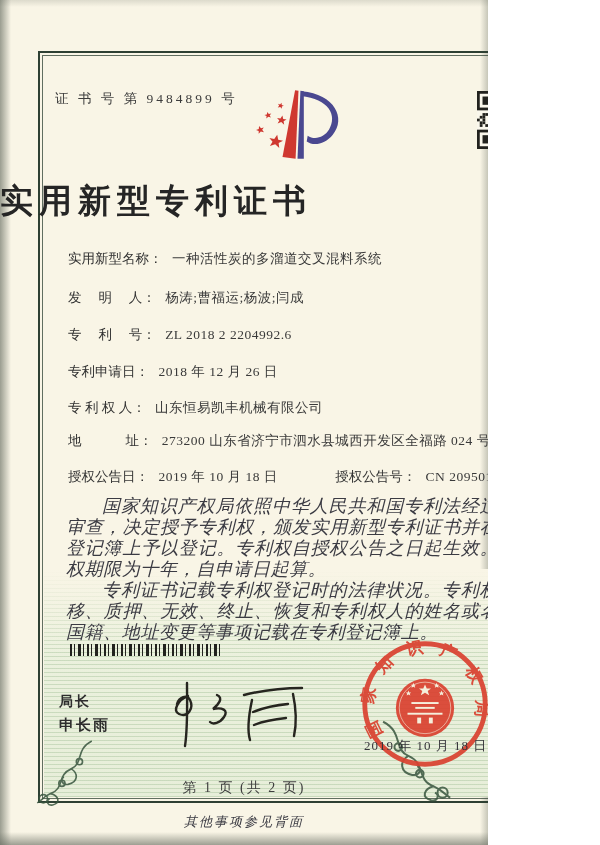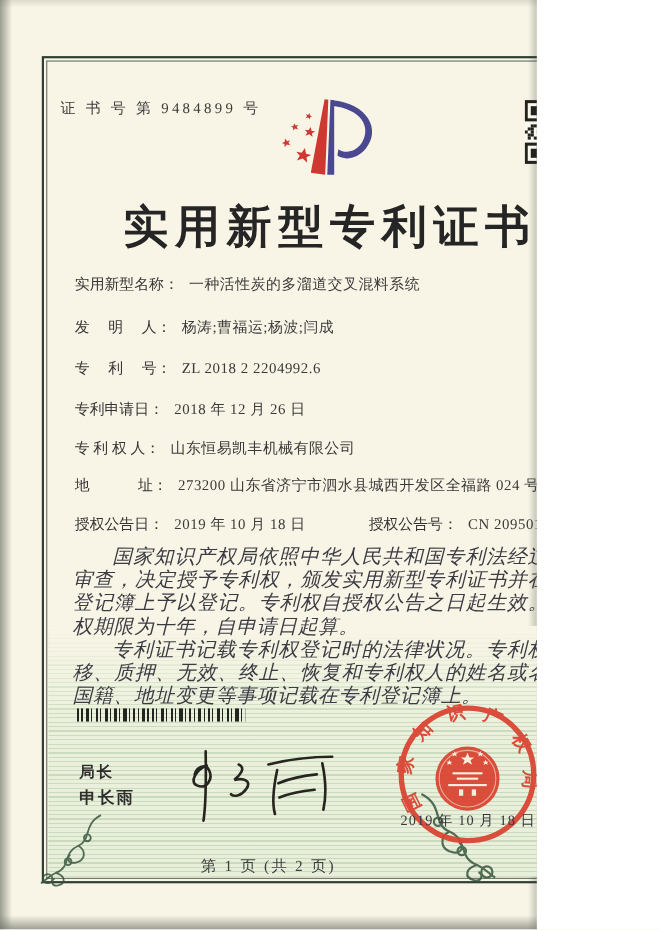--- a/index.html
+++ b/index.html
@@ -32,22 +32,22 @@
       linear-gradient(to bottom, rgba(249,245,230,1) 0, rgba(249,245,230,0) 85px),
       repeating-linear-gradient(0deg, rgba(142,178,132,.34) 0 1px, rgba(142,178,132,0) 1px 4px),
       linear-gradient(#edf2df,#e7eed9);
   }
 
   .cert-no { position:absolute; left:55px; top:90px; font-size:13.5px; letter-spacing:3px; color:#3c3c3c; }
 
   .logo { position:absolute; left:240px; top:85px; width:116px; height:82px; }
 
   .title {
-    position:absolute; left:0; top:179px; width:100%; text-align:right;
-    font-size:41px; font-weight:bold; letter-spacing:6px; color:#252525;
+    position:absolute; left:0; top:179px; width:100%; text-align:left;
+    font-size:33px; font-weight:bold; letter-spacing:6px; color:#252525;
   }
 
   .qr { position:absolute; left:477px; top:91px; width:58px; height:58px; }
 
   .row { position:absolute; left:68px; font-size:13.5px; color:#3a3a3a; white-space:nowrap; }
   .row .lab { color:#333; }
   .row .val { margin-left:6px; letter-spacing:.5px; }
   .pair2 { margin-left:54px; }
 
   .paras {
@@ -60,21 +60,21 @@
   .barcode {
     position:absolute; left:70px; top:644px; width:153px; height:12px;
     background:repeating-linear-gradient(90deg,
       #23231f 0 2px, transparent 2px 4px,
       #23231f 4px 5px, transparent 5px 8px,
       #23231f 8px 11px, transparent 11px 13px,
       #23231f 13px 14px, transparent 14px 17px);
   }
 
   .signer-title, .signer-name {
-    position:absolute; left:72px; font-family:Liberation Mono, monospace;
+    position:absolute; left:59px; font-family:Liberation Mono, monospace;
     font-weight:bold; color:#2d2d2d;
   }
   .signer-title { top:693px; font-size:14px; letter-spacing:2px; }
   .signer-name  { top:716px; font-size:15px; letter-spacing:2px; }
 
   .signature { position:absolute; left:162px; top:680px; width:150px; height:70px; }
 
   .seal { position:absolute; left:357px; top:636px; width:136px; height:136px; z-index:4; opacity:.93; }
   .seal-date {
     position:absolute; left:364px; top:737px; z-index:5;
@@ -354,14 +354,15 @@
         <rect x="60" y="73" width="20" height="2"></rect>
         <rect x="52" y="79" width="36" height="2"></rect>
         <rect x="62" y="84" width="4" height="6"></rect>
         <rect x="74" y="84" width="4" height="6"></rect>
       </g>
     </g>
   </svg>
   <div class="seal-date">2019 年 10 月 18 日</div>
 
   <div class="page-no">第 1 页 (共 2 页)</div>
+  <div class="back-note">其他事项参见背面</div>
 
 </div>
 
 </body></html>

